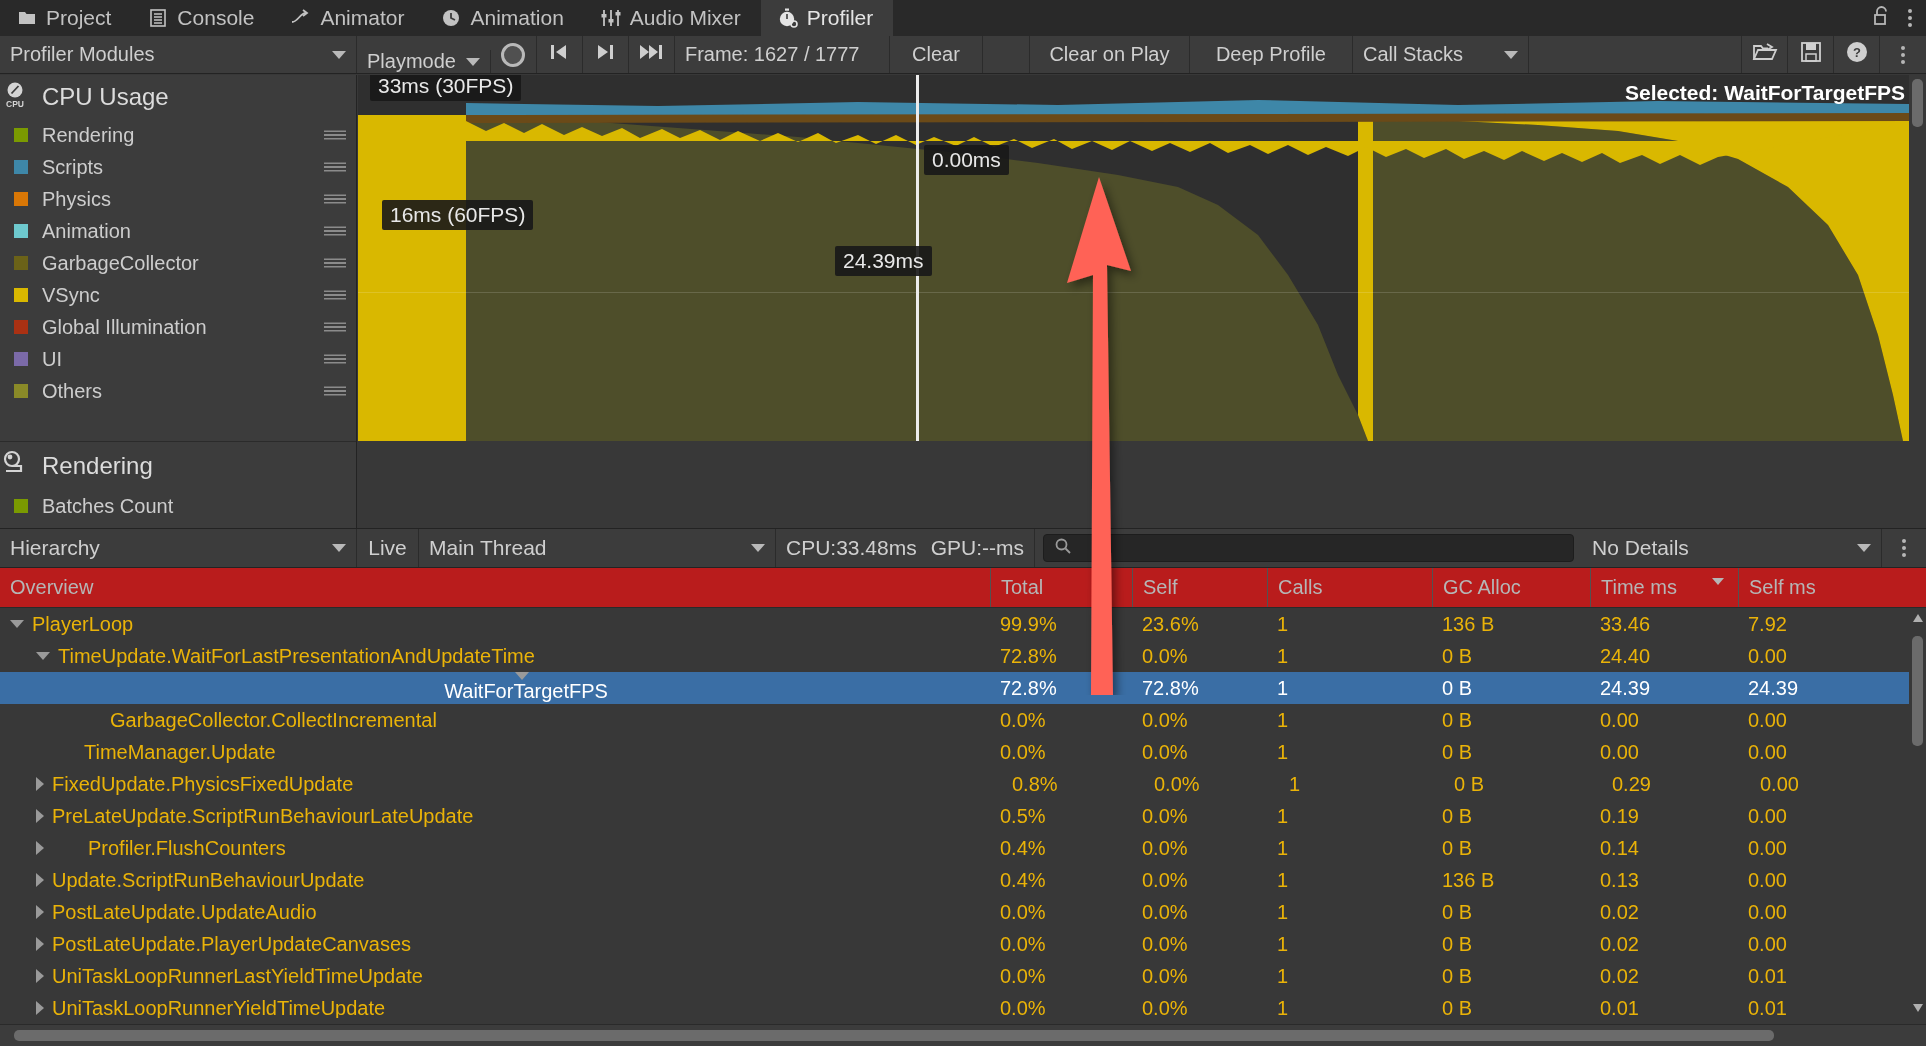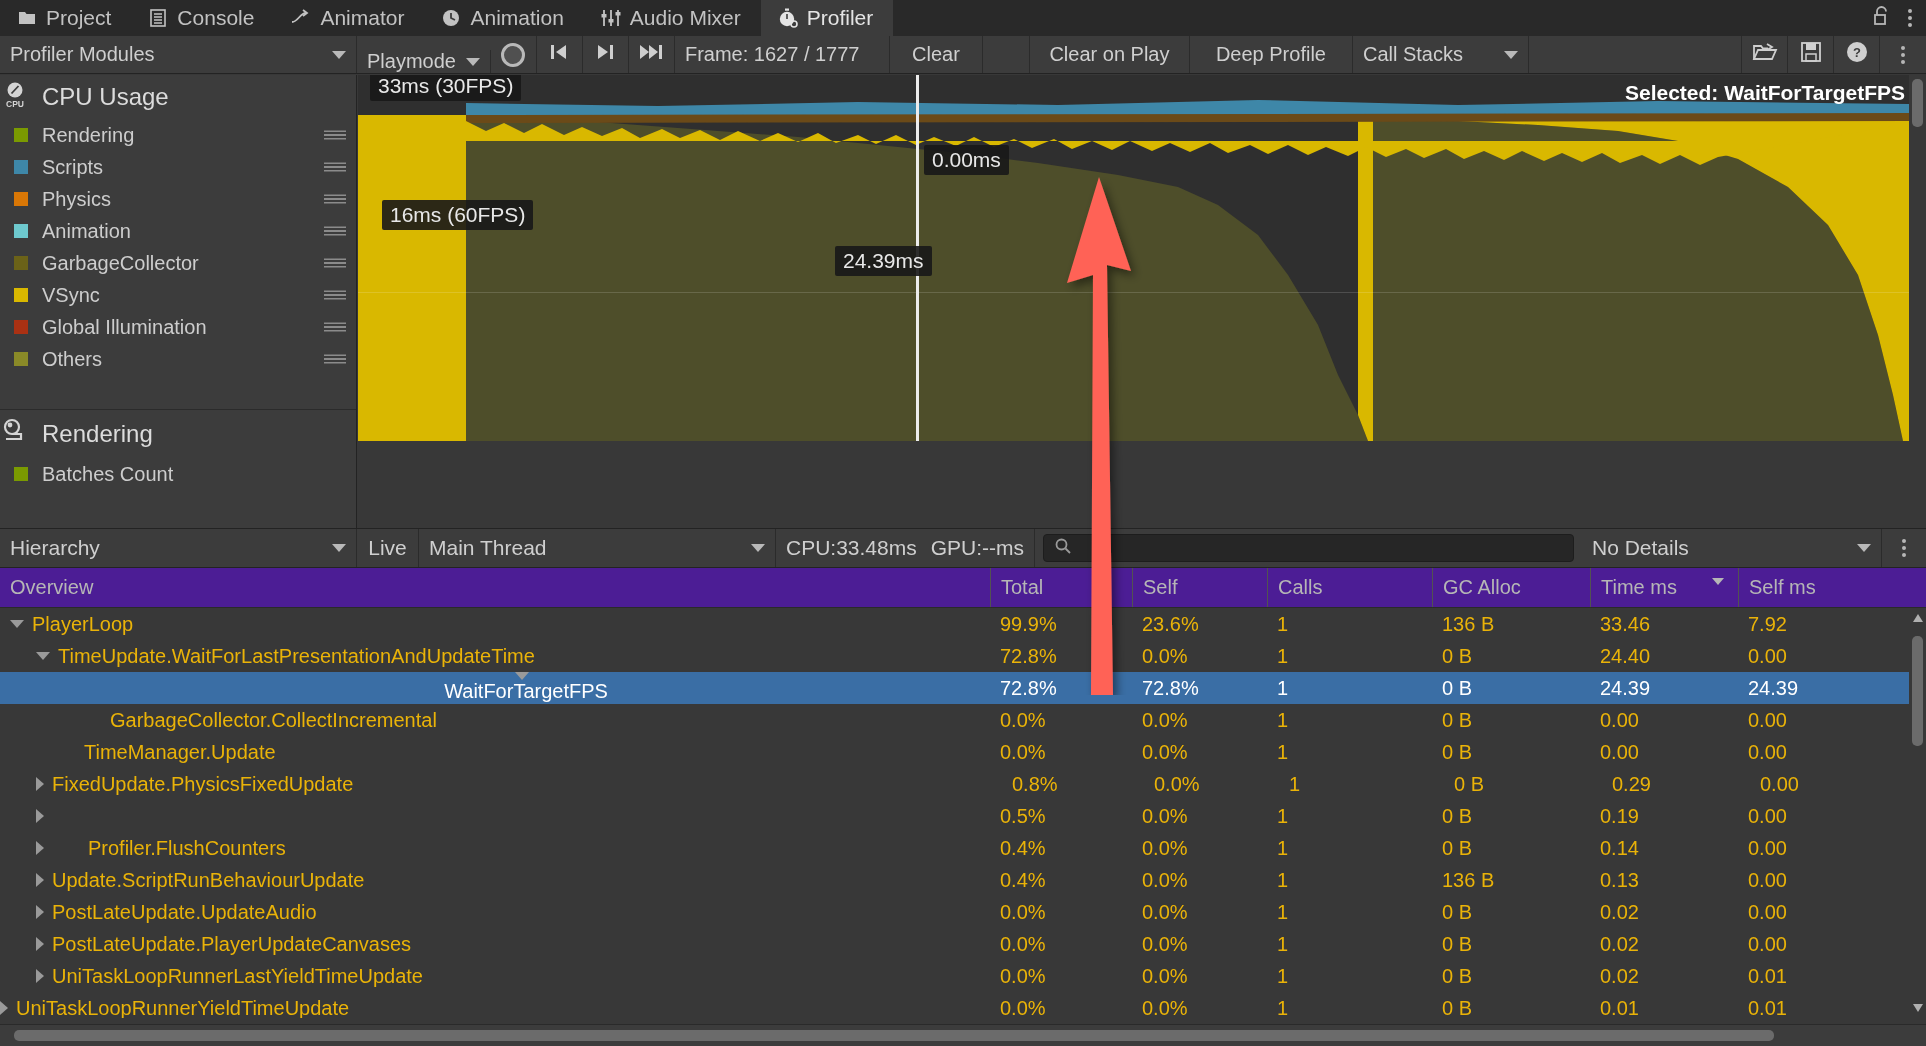--- a/index.html
+++ b/index.html
@@ -111,21 +111,21 @@
   .search {
     flex: 1 1 auto; margin: 5px 8px; background: #262626; border: 1px solid #1d1d1d;
     border-radius: 4px; display: flex; align-items: center; padding: 0 10px; gap: 8px;
     color: #8d8d8d; font-size: 19px;
   }
   .hb-nodetails { width: 300px; justify-content: space-between; }
 
   
   .thead {
     position: absolute; left: 0; top: 568px; width: 1926px; height: 40px;
-    background: #4c1d95; border-bottom: 1px solid #2a2a2a;
+    background: #b91c1c; border-bottom: 1px solid #2a2a2a;
     display: flex; align-items: center; font-size: 20px; color: #b6b6b6;
   }
   .th { height: 100%; display: flex; align-items: center; padding-left: 10px; border-left: 1px solid #525252; position: relative; }
   .th:first-child { border-left: none; }
   .th .sortcaret { position: absolute; right: 14px; top: 10px; width: 0;height:0;
       border-left:6px solid transparent;border-right:6px solid transparent;border-top:7px solid #b6b6b6; }
 
   .tbody { position: absolute; left: 0; top: 608px; width: 1926px; height: 410px; overflow: hidden; }
   .trow { display: flex; align-items: center; height: 32px; font-size: 20px; color: #eab308; }
   .trow.sel { background: #3a6ea5; color: #ffffff; }
@@ -364,20 +364,25 @@
       <span class="sw" style="background:#d9b800"></span>
       <span>VSync</span>
       <span class="drag"></span>
     </div>
     <div class="mod-row">
       <span class="sw" style="background:#aa3113"></span>
       <span>Global Illumination</span>
       <span class="drag"></span>
     </div>
     <div class="mod-row">
+      <span class="sw" style="background:#7b6aa8"></span>
+      <span>UI</span>
+      <span class="drag"></span>
+    </div>
+    <div class="mod-row">
       <span class="sw" style="background:#8a8a28"></span>
       <span>Others</span>
       <span class="drag"></span>
     </div>
 
     <div class="mod-sep" style="margin-top:34px;"></div>
 
     <div class="mod-header" style="height:48px;">
       <span>
         <svg width="30" height="28" viewBox="0 0 30 28">
@@ -580,20 +585,21 @@
         <div class="tc" style="width: 142px;">0.8%</div>
         <div class="tc" style="width: 135px;">0.0%</div>
         <div class="tc" style="width: 165px;">1</div>
         <div class="tc" style="width: 158px;">0 B</div>
         <div class="tc" style="width: 148px;">0.29</div>
         <div class="tc" style="width: 170px;">0.00</div>
       </div>
       <div class="trow">
         <div class="tc name" style="width: 990px; padding-left: 36px;">
           <span class="tw closed"></span>
+          <span>PreLateUpdate.ScriptRunBehaviourLateUpdate</span>
         </div>
         <div class="tc" style="width: 142px;">0.5%</div>
         <div class="tc" style="width: 135px;">0.0%</div>
         <div class="tc" style="width: 165px;">1</div>
         <div class="tc" style="width: 158px;">0 B</div>
         <div class="tc" style="width: 148px;">0.19</div>
         <div class="tc" style="width: 170px;">0.00</div>
       </div>
       <div class="trow">
         <div class="tc name" style="width: 990px; padding-left: 36px; gap: 36px;">
@@ -649,21 +655,21 @@
           <span>UniTaskLoopRunnerLastYieldTimeUpdate</span>
         </div>
         <div class="tc" style="width: 142px;">0.0%</div>
         <div class="tc" style="width: 135px;">0.0%</div>
         <div class="tc" style="width: 165px;">1</div>
         <div class="tc" style="width: 158px;">0 B</div>
         <div class="tc" style="width: 148px;">0.02</div>
         <div class="tc" style="width: 170px;">0.01</div>
       </div>
       <div class="trow">
-        <div class="tc name" style="width: 990px; ">
+        <div class="tc name" style="width: 990px; padding-left: 36px;">
           <span class="tw closed"></span>
           <span>UniTaskLoopRunnerYieldTimeUpdate</span>
         </div>
         <div class="tc" style="width: 142px;">0.0%</div>
         <div class="tc" style="width: 135px;">0.0%</div>
         <div class="tc" style="width: 165px;">1</div>
         <div class="tc" style="width: 158px;">0 B</div>
         <div class="tc" style="width: 148px;">0.01</div>
         <div class="tc" style="width: 170px;">0.01</div>
       </div>

